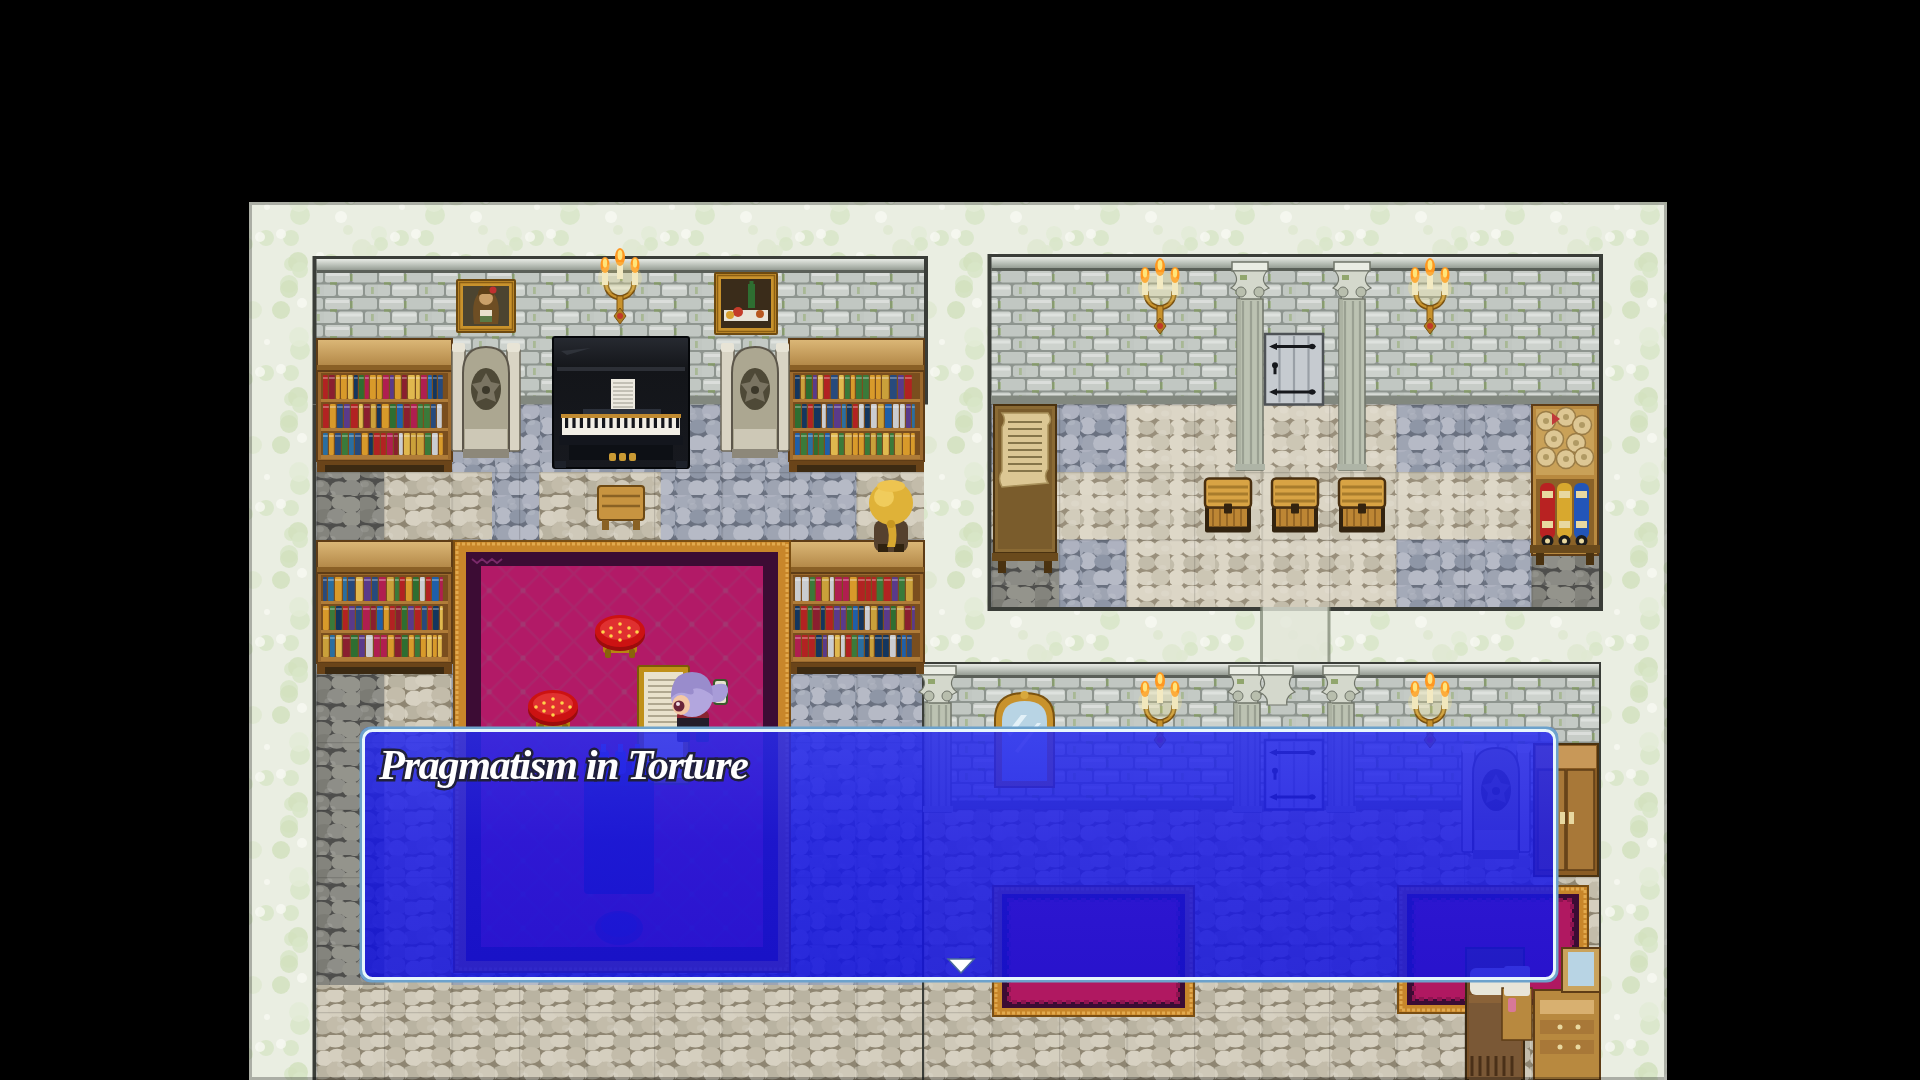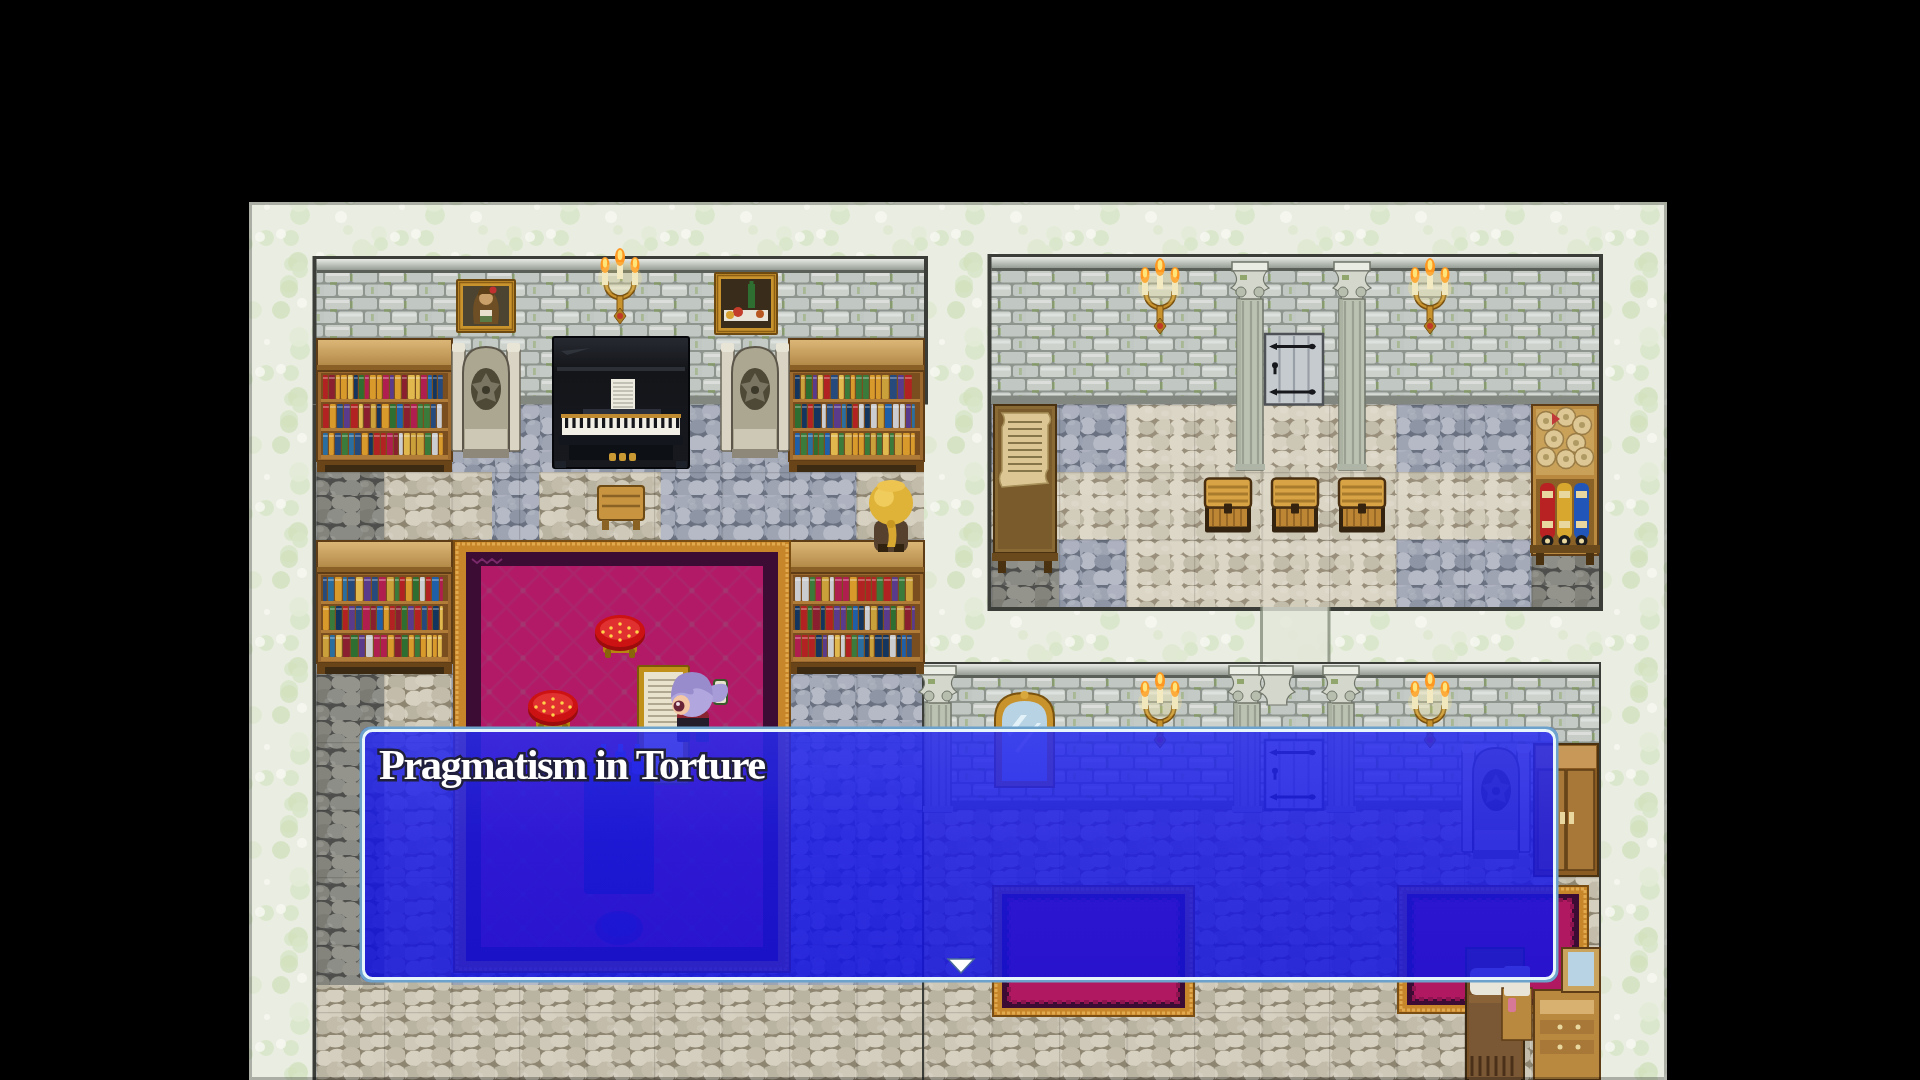--- a/index.html
+++ b/index.html
@@ -1,15 +1,15 @@
 <!DOCTYPE html>
 <html><head><meta charset="utf-8">
 <style>
 html,body{margin:0;padding:0;background:#000;width:1920px;height:1080px;overflow:hidden;}
-#game{position:absolute;left:249px;top:202px;width:1418px;height:878px;}
+#game{position:absolute;left:249px;top:202px;width:1418px;height:878px;font-style:italic;}
 </style></head>
 <body>
 <div id="game"><svg width="1418" height="878" viewBox="249 202 1418 878">
 
 <defs>
 <pattern id="pale" width="135" height="135" patternUnits="userSpaceOnUse">
           <rect width="135" height="135" fill="#eaeee2"></rect>
           <circle cx="86" cy="3" r="7" fill="#dfe9d1" opacity="0.85"></circle>
           <circle cx="86" cy="138" r="7" fill="#dfe9d1" opacity="0.85"></circle>
           <circle cx="19" cy="14" r="9" fill="#d9e6c8" opacity="0.85"></circle>

